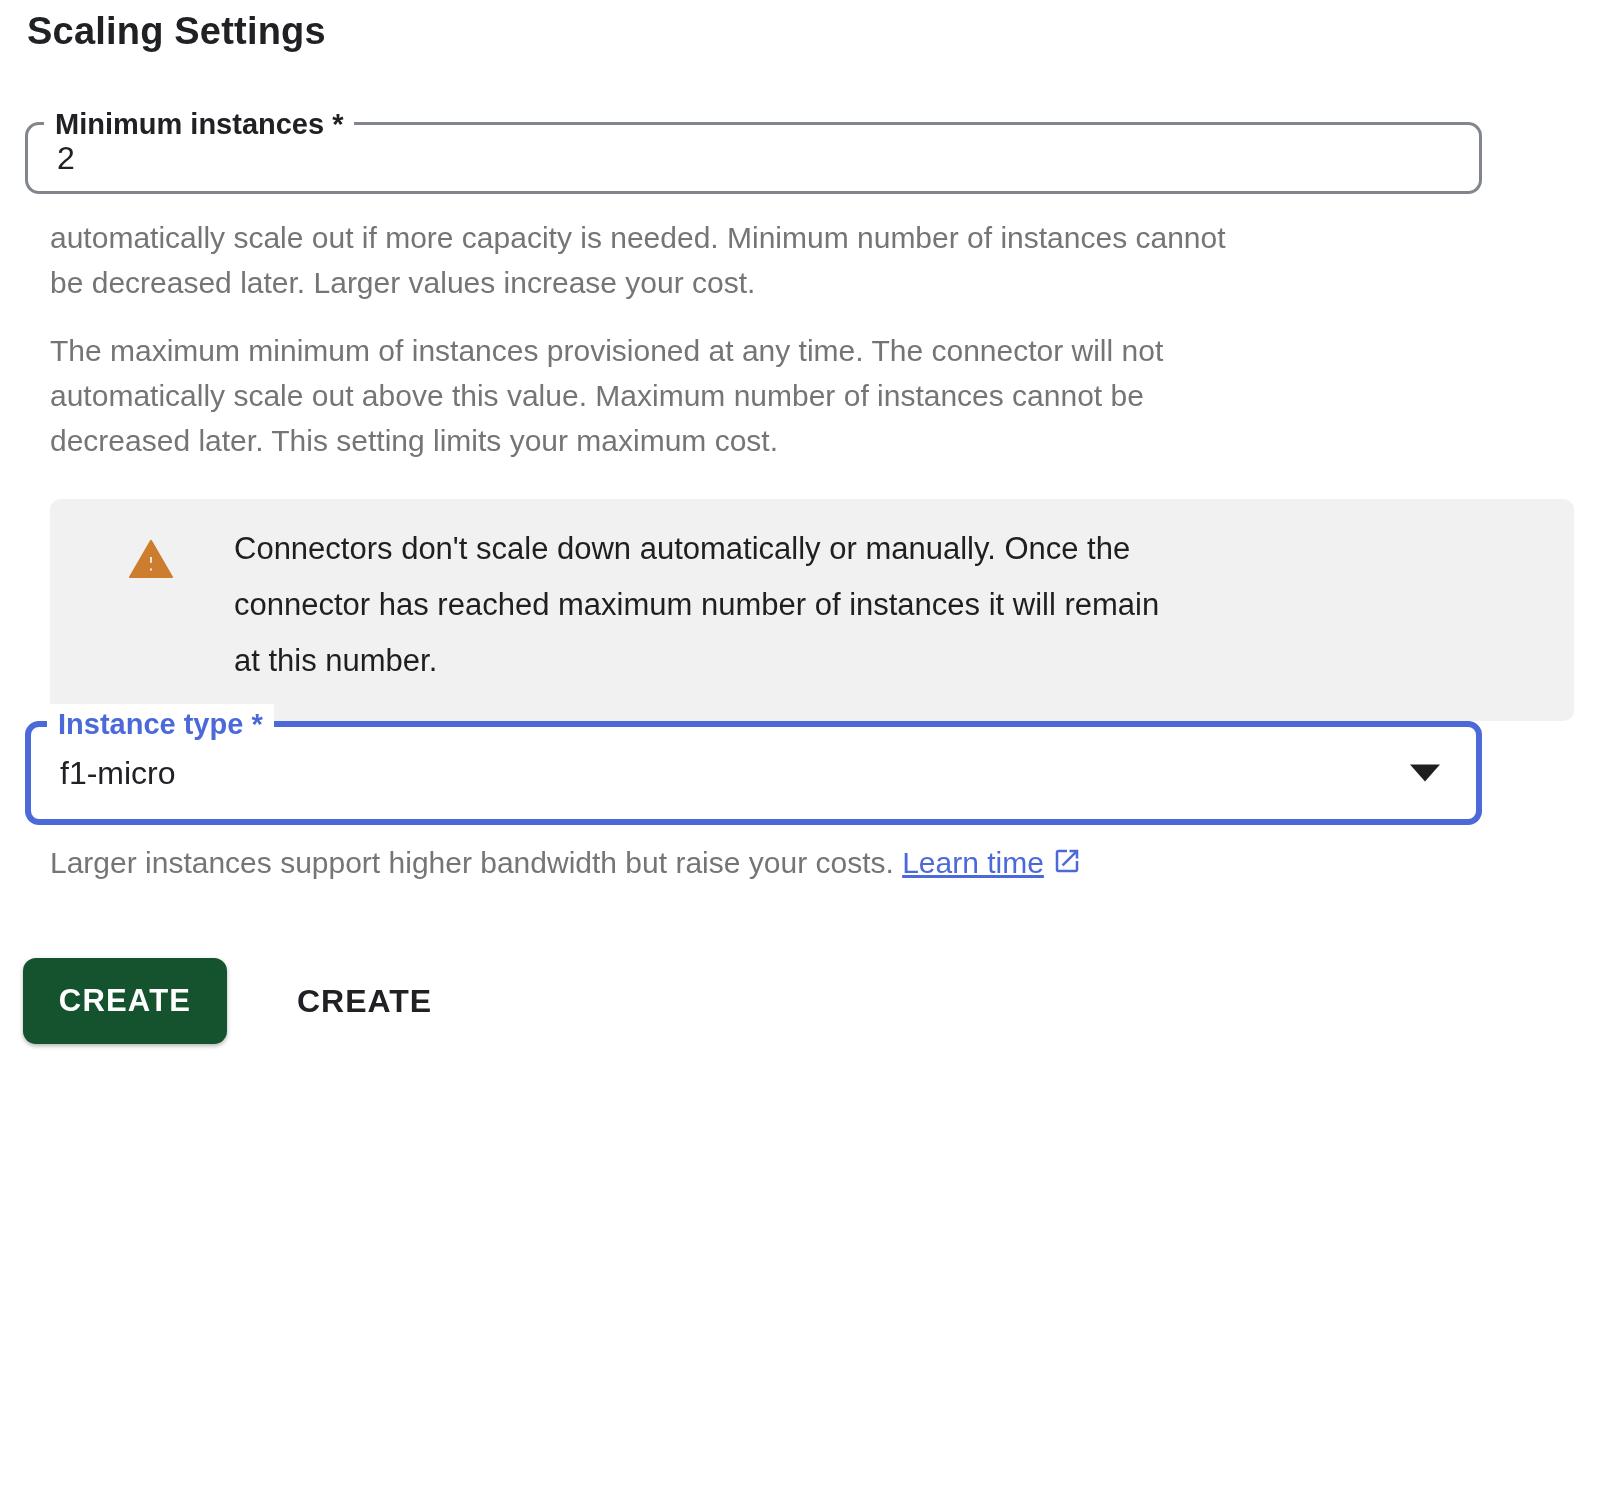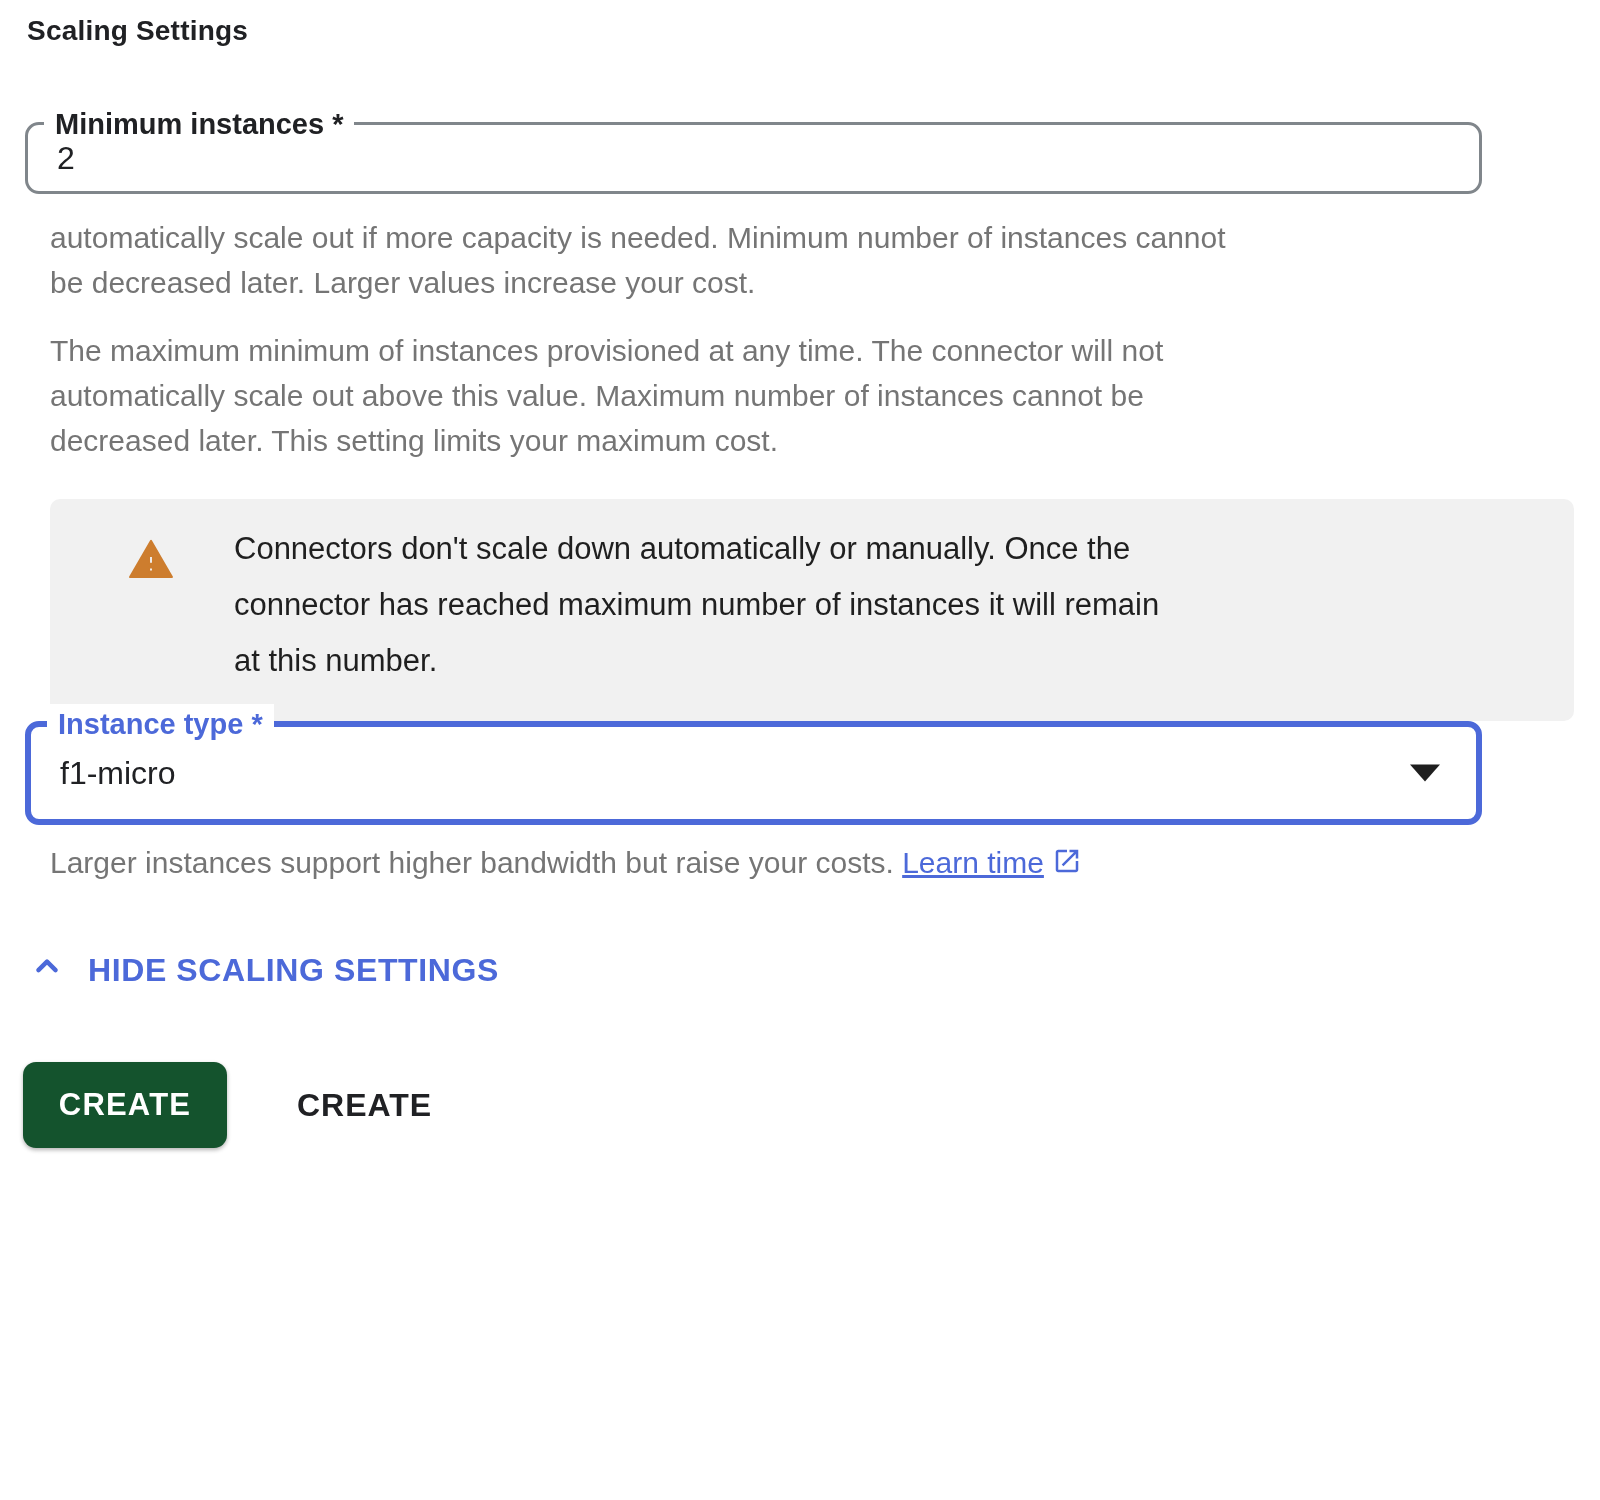--- a/index.html
+++ b/index.html
@@ -8,21 +8,21 @@
     width: 1600px; height: 1500px;
     background: #ffffff;
     font-family: "Liberation Sans", sans-serif;
     color: #202124;
     overflow: hidden;
   }
   .page { position: relative; width: 1600px; height: 1500px; }
 
   h1.page-title {
     margin: 8px 0 0 27px;
-    font-size: 28px; line-height: 46px; font-weight: 700;
+    font-size: 38px; line-height: 46px; font-weight: 700;
     letter-spacing: 0.2px; color: #202124;
   }
 
   
   .field {
     position: relative;
     margin-left: 25px; margin-right: 118px;
     height: 72px;
     border: 3px solid #80868b;
     border-radius: 14px;
@@ -152,27 +152,19 @@
     <span class="flabel">Instance type *</span>
     <div class="fvalue">f1-micro</div>
     <span class="caret"></span>
   </div>
   <div class="help help-3">
     <span>Larger instances support higher bandwidth but raise your costs. </span><a class="learn-link"><span>Learn time</span></a><span class="ext-icon"><svg width="30" height="30" viewBox="0 0 24 24" aria-hidden="true">
           <path d="M19 19H5V5h7V3H5c-1.11 0-2 .9-2 2v14c0 1.1.89 2 2 2h14c1.1 0 2-.9 2-2v-7h-2v7zM14 3v2h3.59l-9.83 9.83 1.41 1.41L19 6.41V10h2V3h-7z" fill="#4c69d9"></path>
         </svg></span>
   </div>
 
-  <div class="hiderow">
-    <span class="chev">
-      <svg width="38" height="38" viewBox="0 0 24 24" aria-hidden="true">
-        <path d="M6.6 14.6 12 9.2l5.4 5.4" fill="none" stroke="#4c69d9" stroke-width="2.8" stroke-linecap="round" stroke-linejoin="round"></path>
-      </svg>
-    </span>
-    <span>HIDE SCALING SETTINGS</span>
-  </div>
 
   <div class="btnrow">
     <button class="create-btn">CREATE</button>
     <button class="cancel-btn">CREATE</button>
   </div>
 
 </div>
 
 </body></html>

